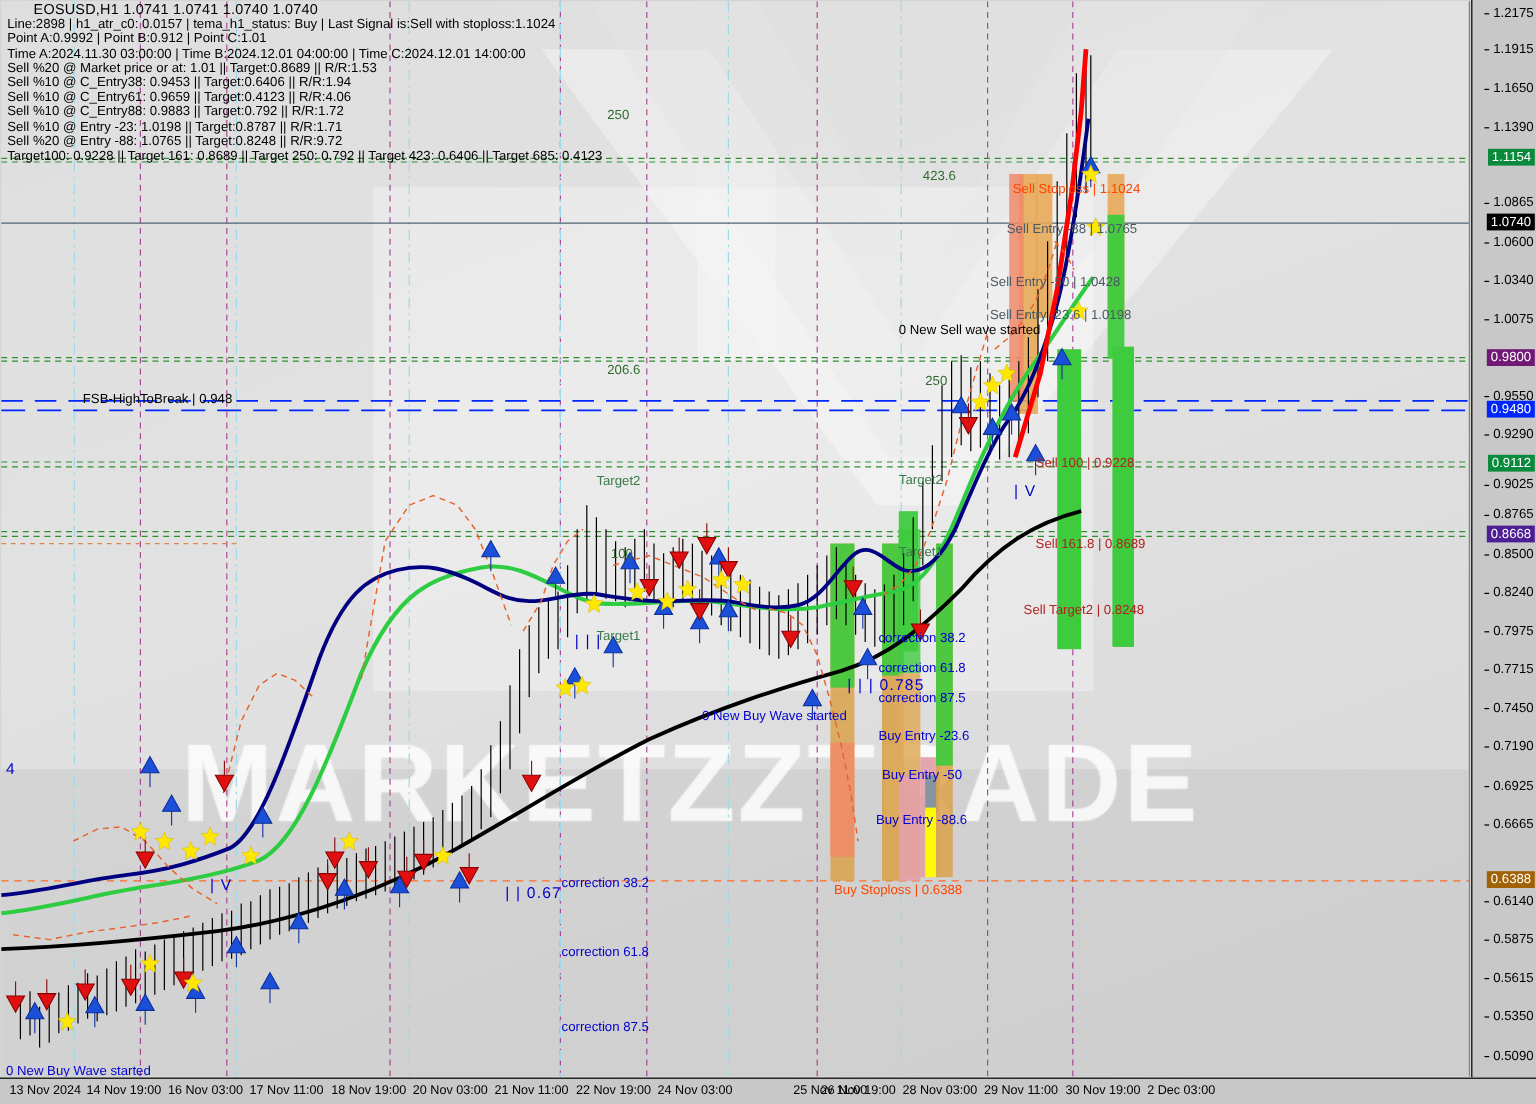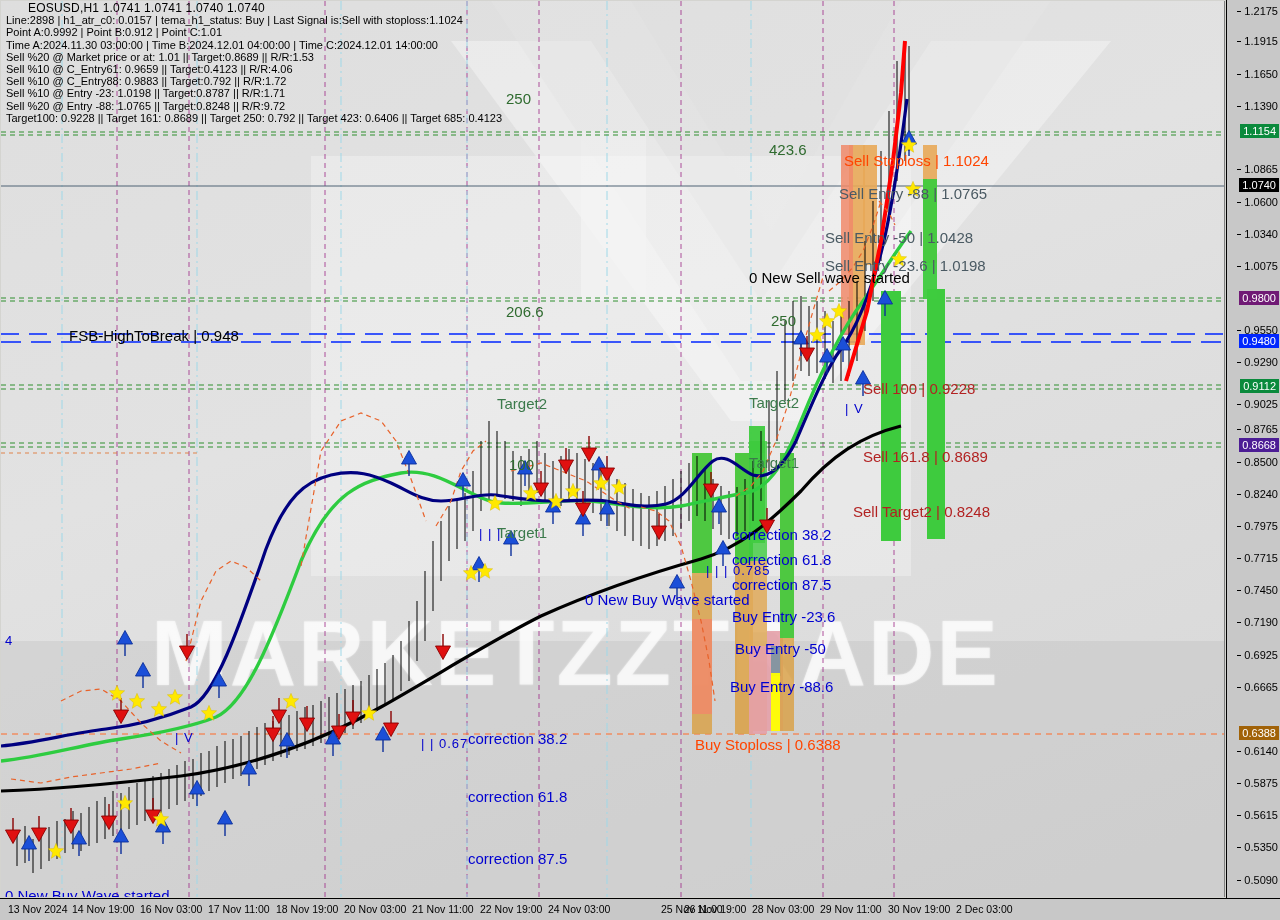--- a/index.html
+++ b/index.html
@@ -81,21 +81,21 @@
     background:#c8c8c8; border-top:1px solid #000;
   }
   .xtick {
     position:absolute; top:4px; font-size:10.5px; color:#000; white-space:nowrap;
   }
 
   
   .zone { position:absolute; }
 
   
-  .lbl { position:absolute; font-size:15px; white-space:nowrap; }
+  .lbl { position:absolute; font-size:11px; white-space:nowrap; }
   .lbl-sell   { color:#b22222; }
   .lbl-buy    { color:#0000d0; }
   .lbl-stop   { color:#ff4500; }
   .lbl-fib    { color:#2f6b2f; }
   .lbl-black  { color:#000; }
   .lbl-grey   { color:#4a5a63; }
   .lbl-wave   { color:#0000cc; font-size:13px; letter-spacing:1px; }
   .lbl-target { color:#3b7a4b; }
 
   svg { position:absolute; left:0; top:0; overflow:visible; }
@@ -701,20 +701,21 @@
       </div>
   </div>
 
   <div id="hdr">
     <div class="sym">EOSUSD,H1  1.0741 1.0741 1.0740 1.0740</div>
     <div id="hdr-lines">
         <div class="row">Line:2898 | h1_atr_c0: 0.0157 | tema_h1_status: Buy | Last Signal is:Sell with stoploss:1.1024</div>
         <div class="row">Point A:0.9992 | Point B:0.912 | Point C:1.01</div>
         <div class="row">Time A:2024.11.30 03:00:00 | Time B:2024.12.01 04:00:00 | Time C:2024.12.01 14:00:00</div>
         <div class="row">Sell %20 @ Market price or at: 1.01 || Target:0.8689 || R/R:1.53</div>
+        <div class="row">Sell %10 @ C_Entry38: 0.9453 || Target:0.6406 || R/R:1.94</div>
         <div class="row">Sell %10 @ C_Entry61: 0.9659 || Target:0.4123 || R/R:4.06</div>
         <div class="row">Sell %10 @ C_Entry88: 0.9883 || Target:0.792 || R/R:1.72</div>
         <div class="row">Sell %10 @ Entry -23: 1.0198 || Target:0.8787 || R/R:1.71</div>
         <div class="row">Sell %20 @ Entry -88: 1.0765 || Target:0.8248 || R/R:9.72</div>
         <div class="row">Target100: 0.9228 || Target 161: 0.8689 || Target 250: 0.792 || Target 423: 0.6406 || Target 685: 0.4123</div>
       </div>
   </div>
 
 </div>
 

